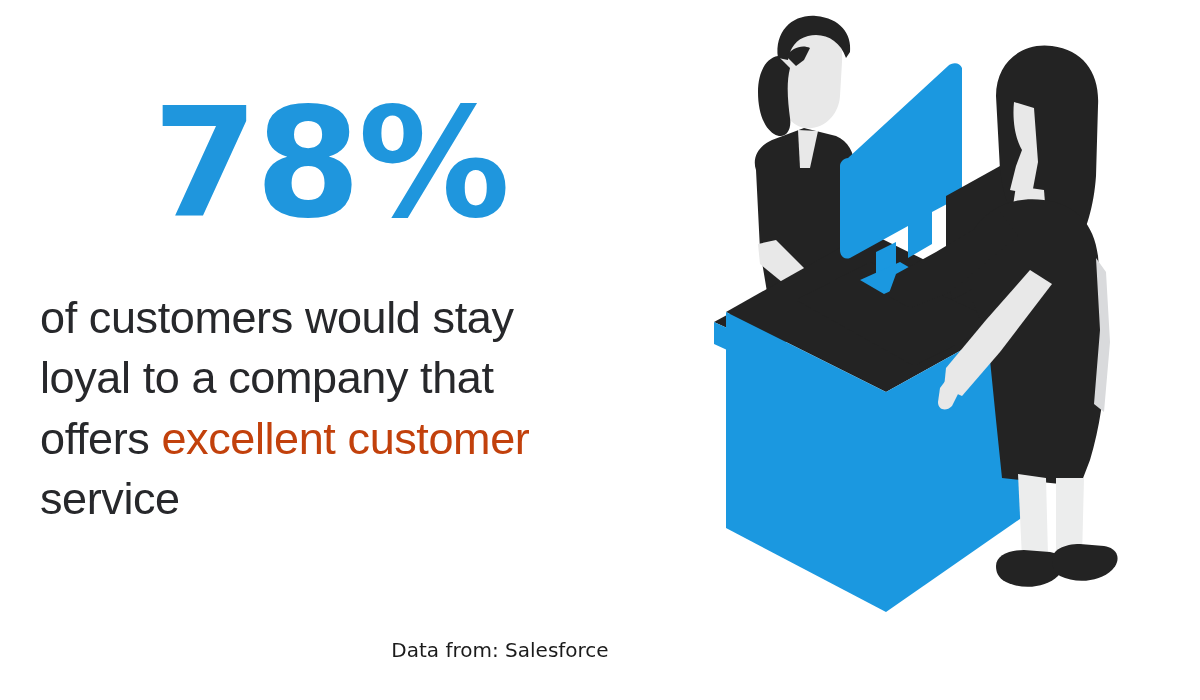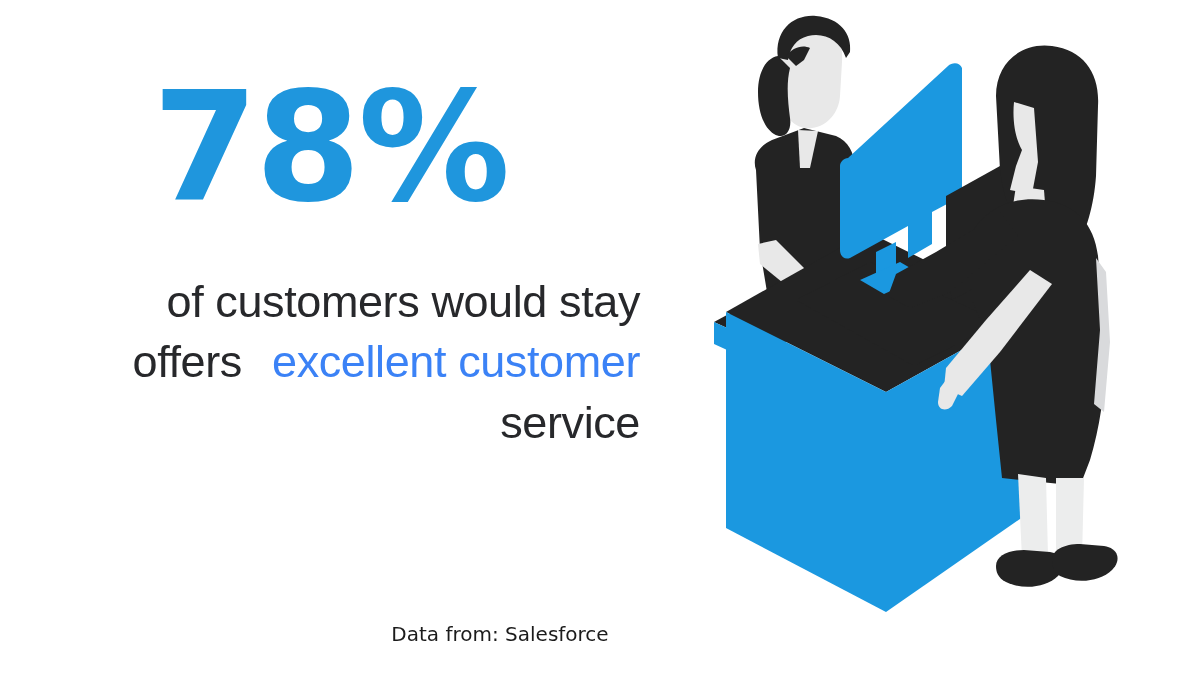--- a/index.html
+++ b/index.html
@@ -14,42 +14,42 @@
   #canvas {
     position:relative;
     width:1200px; height:700px;
     background:#ffffff;
   }
 
   
 
   #text-panel {
     position:absolute;
-    left:0; top:0;
+    left:0; top:16px;
     width:700px; height:550px;
   }
 
   #stat-figure {
     position:absolute;
     left:0; top:72px;
     width:660px;
     text-align:center;
     font-family:"DejaVu Sans", sans-serif;
     font-weight:bold;
     font-size:152px;
     line-height:1;
     letter-spacing:-3px;
     color:#1f96dd;
   }
 
   #statement {
     position:absolute;
     left:40px; top:272px;
     width:600px;
-    text-align:right;
+    text-align:left;
     font-family:"Liberation Sans", sans-serif;
     font-weight:300;
     font-size:45px;
     line-height:1.34;
     letter-spacing:-0.4px;
     color:#27282b;
   }
 
   #statement .hl { color:#4ba5d8; }
 
@@ -80,21 +80,24 @@
 
   <div id="text-panel">
 
     <div id="stat-figure" style="color: rgb(31, 150, 221);">78%</div>
 
     <div id="statement" style="color: rgb(39, 40, 43);">
       <div>
         <span>of customers would stay</span>
       </div>
       <div>
-        <span>offers </span><span class="hl" style="color: #3b82f6; margin-left: 18px;">excellent customer</span>
+        <span>loyal to a company that</span>
+      </div>
+      <div>
+        <span>offers </span><span class="hl" style="color: #c2410c;">excellent customer</span>
       </div>
       <div>
         <span>service</span>
       </div>
     </div>
 
     <div id="attribution">Data from: Salesforce</div>
 
   </div>
 

